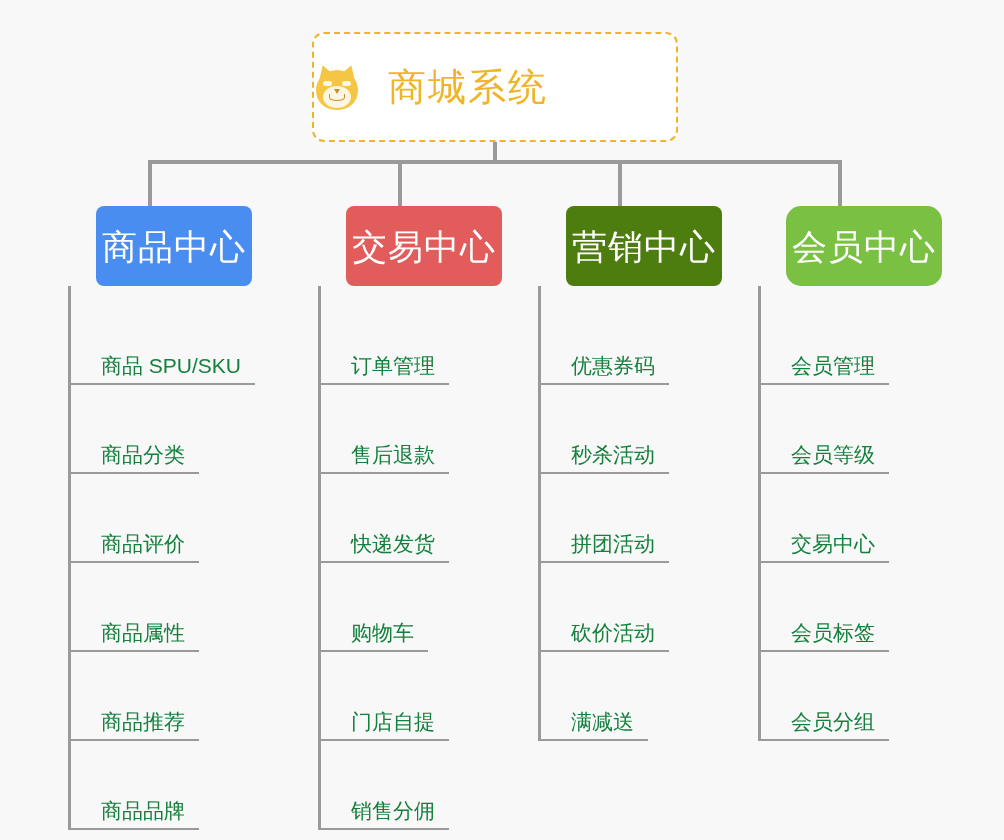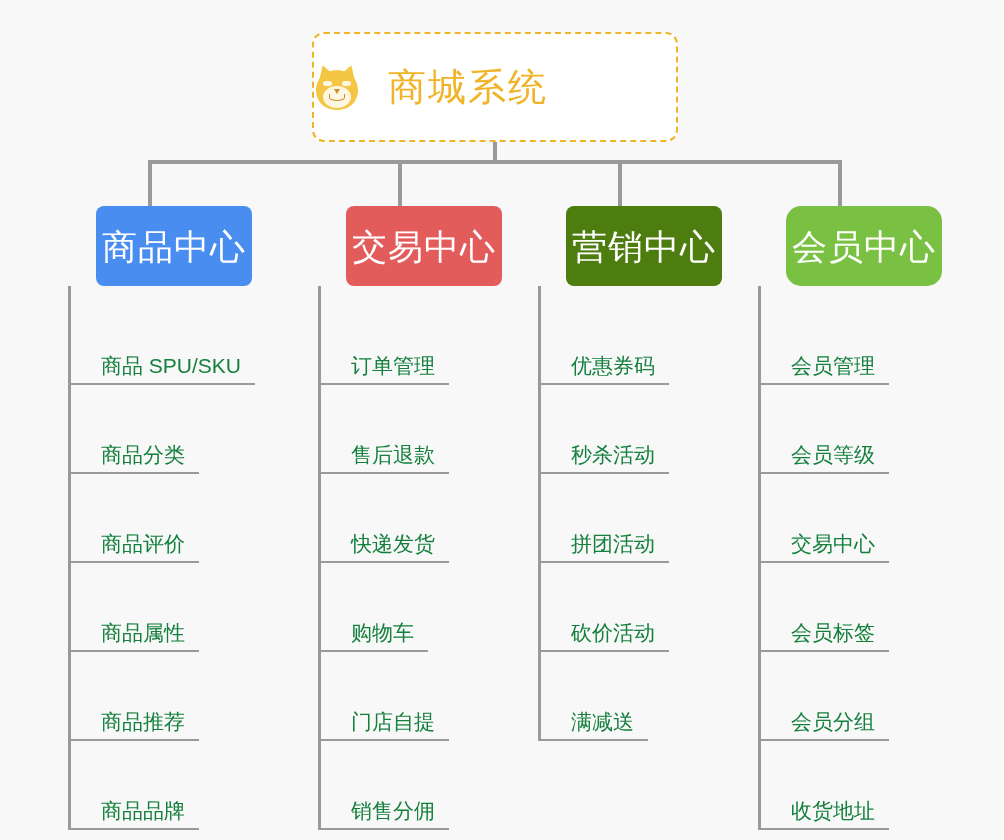--- a/index.html
+++ b/index.html
@@ -298,21 +298,17 @@
             <span class="leaf-label">交易中心</span>
           </div>
           <div class="leaf">
             <span class="leaf-connector"></span>
             <span class="leaf-label">会员标签</span>
           </div>
           <div class="leaf">
             <span class="leaf-connector"></span>
             <span class="leaf-label">会员分组</span>
           </div>
-          <div class="leaf">
-            <span class="leaf-connector"></span>
-            <span class="leaf-label">收货地址</span>
-          </div>
         </div>
       </div>
     </div>
 
 </div>
 
 </body></html>

